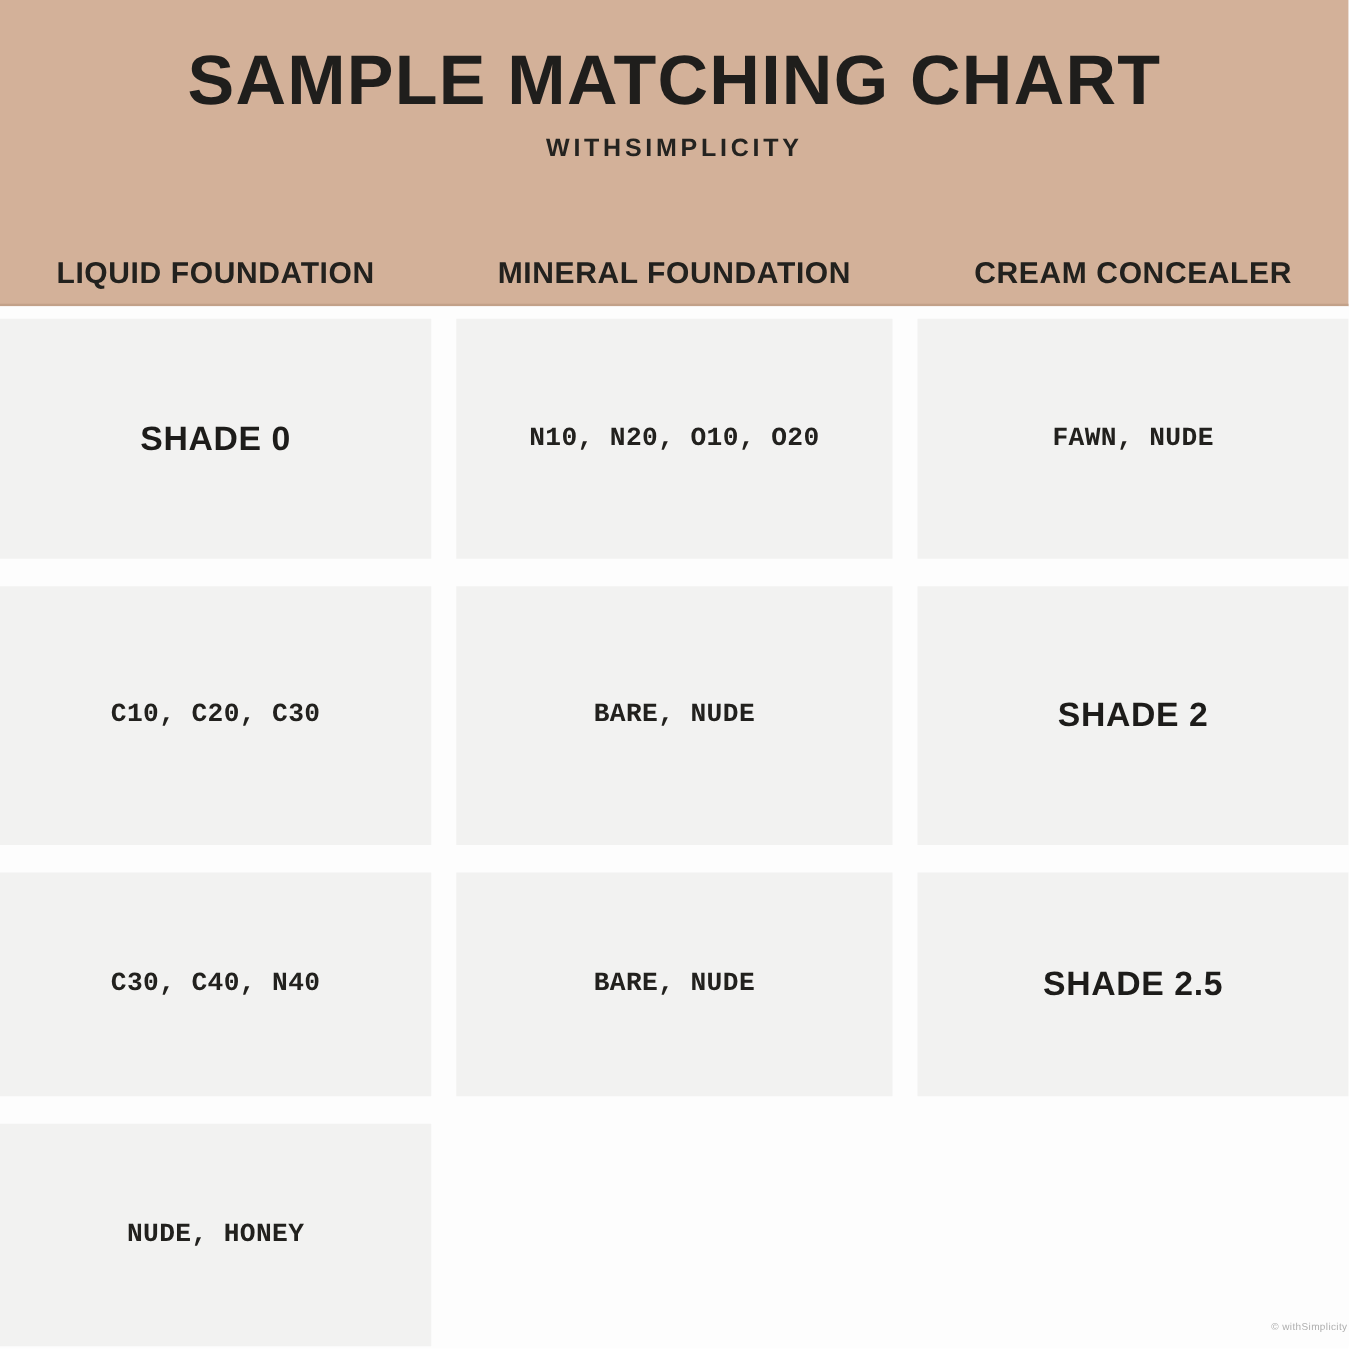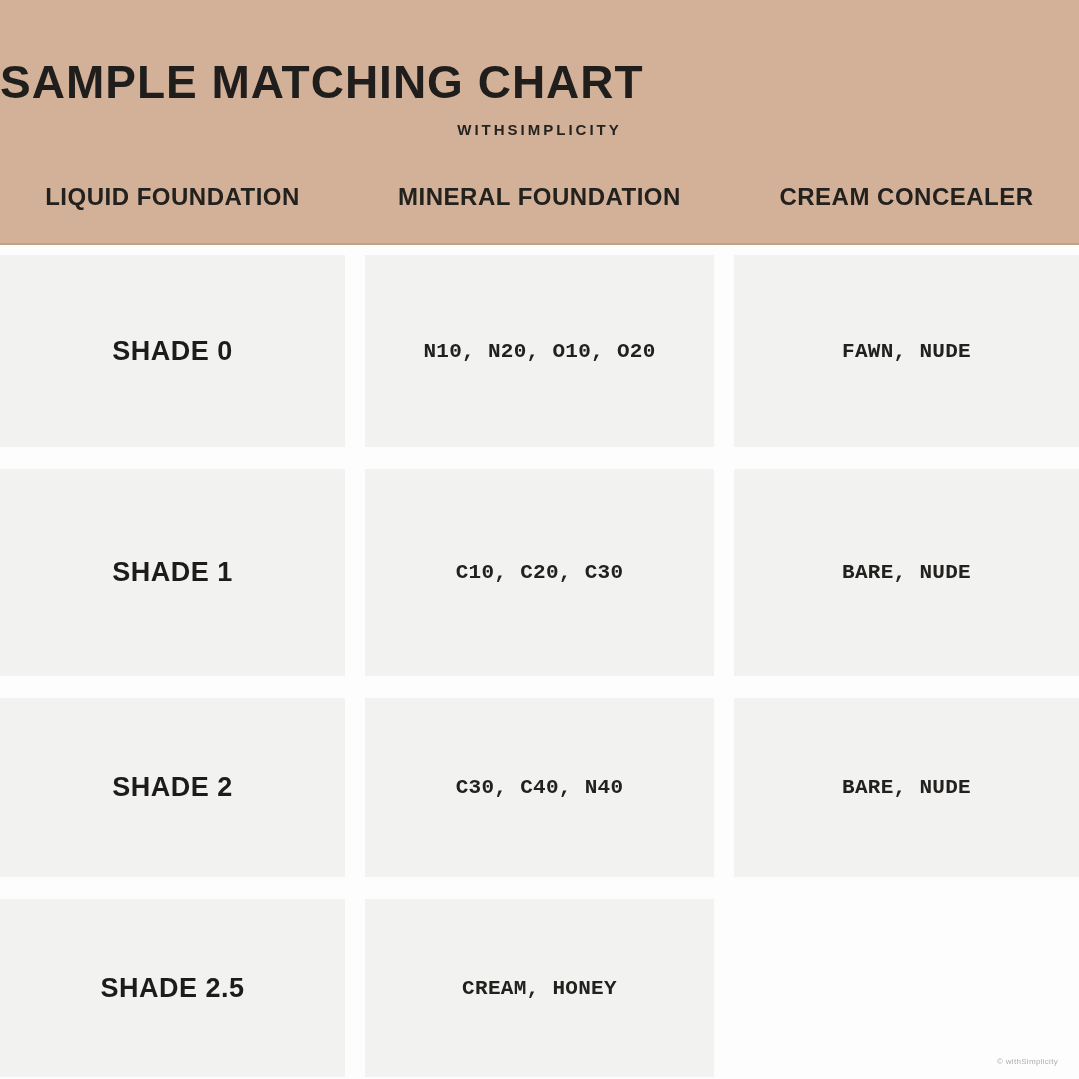--- a/index.html
+++ b/index.html
@@ -20,47 +20,47 @@
   
   .header {
     box-sizing: border-box;
     height: 245px;
     background: #d3b199;
     border-bottom: 2px solid #c2a189;
     display: flex;
     flex-direction: column;
   }
   .title {
-    margin-top: 56px;
-    text-align: left;
-    font-size: 46px;
+    margin-top: 32px;
+    text-align: center;
+    font-size: 56px;
     font-weight: 700;
     letter-spacing: 1px;
     line-height: 1.15;
     color: #1f1e1c;
   }
   .subtitle {
     margin-top: 12px;
     text-align: center;
-    font-size: 15px;
+    font-size: 20px;
     font-weight: 700;
     letter-spacing: 3px;
     color: #242320;
   }
 
   
   .cols3 {
     display: grid;
     grid-template-columns: 345px 349px 345px;
     column-gap: 20px;
   }
 
   .col-headers {
     margin-top: auto;
-    padding-bottom: 32px;
+    padding-bottom: 10px;
   }
   .col-header {
     text-align: center;
     font-size: 24px;
     font-weight: 700;
     letter-spacing: 0.5px;
     color: #22211e;
   }
 
   
@@ -92,21 +92,21 @@
     font-size: 21px;
     font-weight: 600;
     letter-spacing: 0.3px;
     color: #22211e;
     font-family: Liberation Mono, monospace;
   }
 
   
   .copyright {
     position: absolute;
-    right: 21px;
+    right: 1px;
     bottom: 13px;
     font-size: 8px;
     color: #aeaeae;
     letter-spacing: 0.3px;
   }
 </style>
 </head>
 <body>
 
 <div class="page">
@@ -128,43 +128,40 @@
       <span class="shade-label">SHADE 0</span>
     </div>
     <div class="cell">
       <span class="match-value">N10, N20, O10, O20</span>
     </div>
     <div class="cell">
       <span class="match-value">FAWN, NUDE</span>
     </div>
 
     <div class="cell">
-      <span class="shade-label">SHADE 1</span>
-    </div>
-    <div class="cell">
       <span class="match-value">C10, C20, C30</span>
     </div>
     <div class="cell">
       <span class="match-value">BARE, NUDE</span>
     </div>
 
     <div class="cell">
       <span class="shade-label">SHADE 2</span>
     </div>
     <div class="cell">
       <span class="match-value">C30, C40, N40</span>
     </div>
     <div class="cell">
       <span class="match-value">BARE, NUDE</span>
     </div>
 
     <div class="cell">
       <span class="shade-label">SHADE 2.5</span>
     </div>
     <div class="cell">
-      <span class="match-value">CREAM, HONEY</span>
+      <span class="match-value">NUDE, HONEY</span>
     </div>
 
   </div>
 
   <div class="copyright">© withSimplicity</div>
 
 </div>
 
 </body></html>

